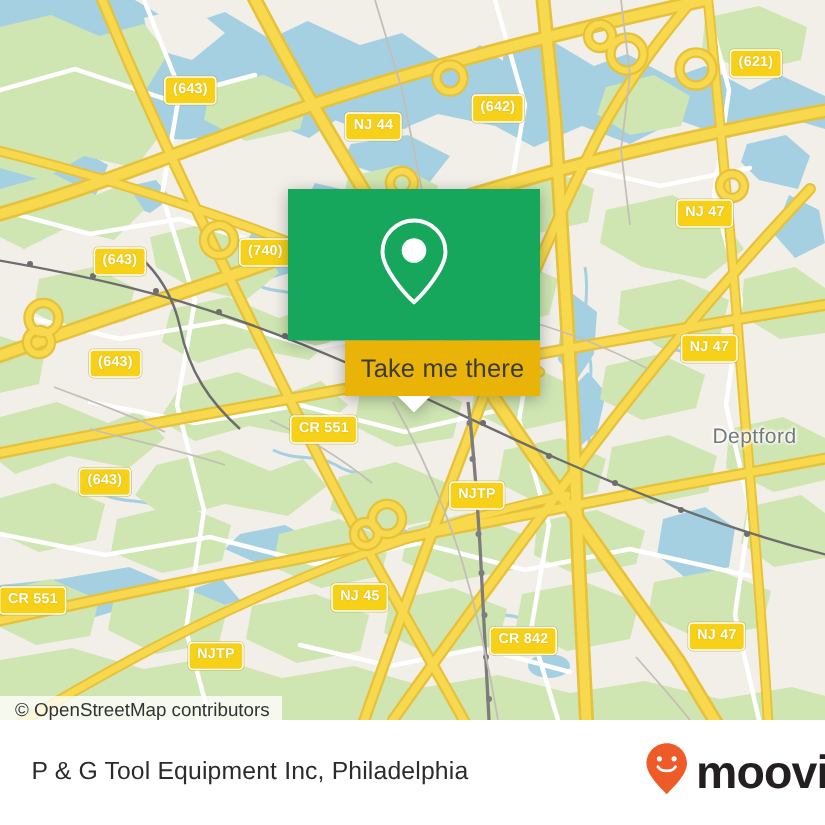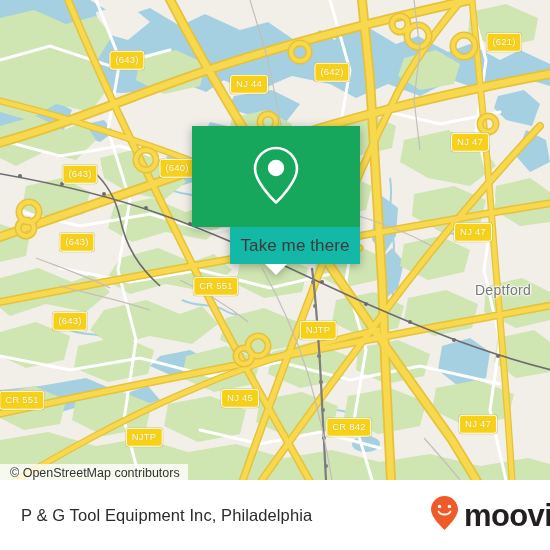--- a/index.html
+++ b/index.html
@@ -32,21 +32,21 @@
   
   .shield {
     position: absolute;
     box-sizing: border-box;
     background: #f7d117;
     border: 1.4px solid #ffffff;
     border-radius: 3px;
     color: #ffffff;
     font-family: "Liberation Sans", sans-serif;
     font-size: 9.5px;
-    font-weight: normal;
+    font-weight: bold;
     letter-spacing: .2px;
     line-height: 1;
     padding: 3px 5px 4px 5px;
     white-space: nowrap;
     text-shadow: 0 0 1px rgba(150,120,0,.45);
     transform: translate(-50%, -50%);
     box-shadow: 0 0 0 .5px rgba(190,160,20,.55);
   }
 
   .place-label {
@@ -71,21 +71,21 @@
   }
   #callout-head {
     height: 101px;
     background: #16a75c;
     display: flex;
     align-items: center;
     justify-content: center;
   }
   #callout-foot {
     height: 37px;
-    background: #14b8a6;
+    background: #eab308;
     display: flex;
     align-items: center;
     justify-content: center;
     margin-left: 38px;
   }
   #callout-foot-label {
     color: #3b3b3b;
     font-size: 17px;
     letter-spacing: .1px;
   }
@@ -374,21 +374,21 @@
         </g>
       </g>
     </svg>
 
     <div class="shield" style="left:127px; top:60px;">(643)</div>
     <div class="shield" style="left:224px; top:84px;margin-left:25px;">NJ 44</div>
     <div class="shield" style="left:332px; top:72px;">(642)</div>
     <div class="shield" style="left:504px; top:42px;">(621)</div>
     <div class="shield" style="left:470px; top:142px;">NJ 47</div>
     <div class="shield" style="left:80px;  top:174px;">(643)</div>
-    <div class="shield" style="left:177px; top:168px;">(640)</div>
+    <div class="shield" style="left:177px; top:168px;">(740)</div>
     <div class="shield" style="left:473px; top:232px;">NJ 47</div>
     <div class="shield" style="left:77px;  top:242px;">(643)</div>
     <div class="shield" style="left:216px; top:286px;">CR 551</div>
     <div class="shield" style="left:70px;  top:321px;">(643)</div>
     <div class="shield" style="left:318px; top:330px;">NJTP</div>
     <div class="shield" style="left:22px;  top:400px;">CR 551</div>
     <div class="shield" style="left:240px; top:398px;">NJ 45</div>
     <div class="shield" style="left:349px; top:427px;">CR 842</div>
     <div class="shield" style="left:478px; top:424px;">NJ 47</div>
     <div class="shield" style="left:144px; top:437px;">NJTP</div>

